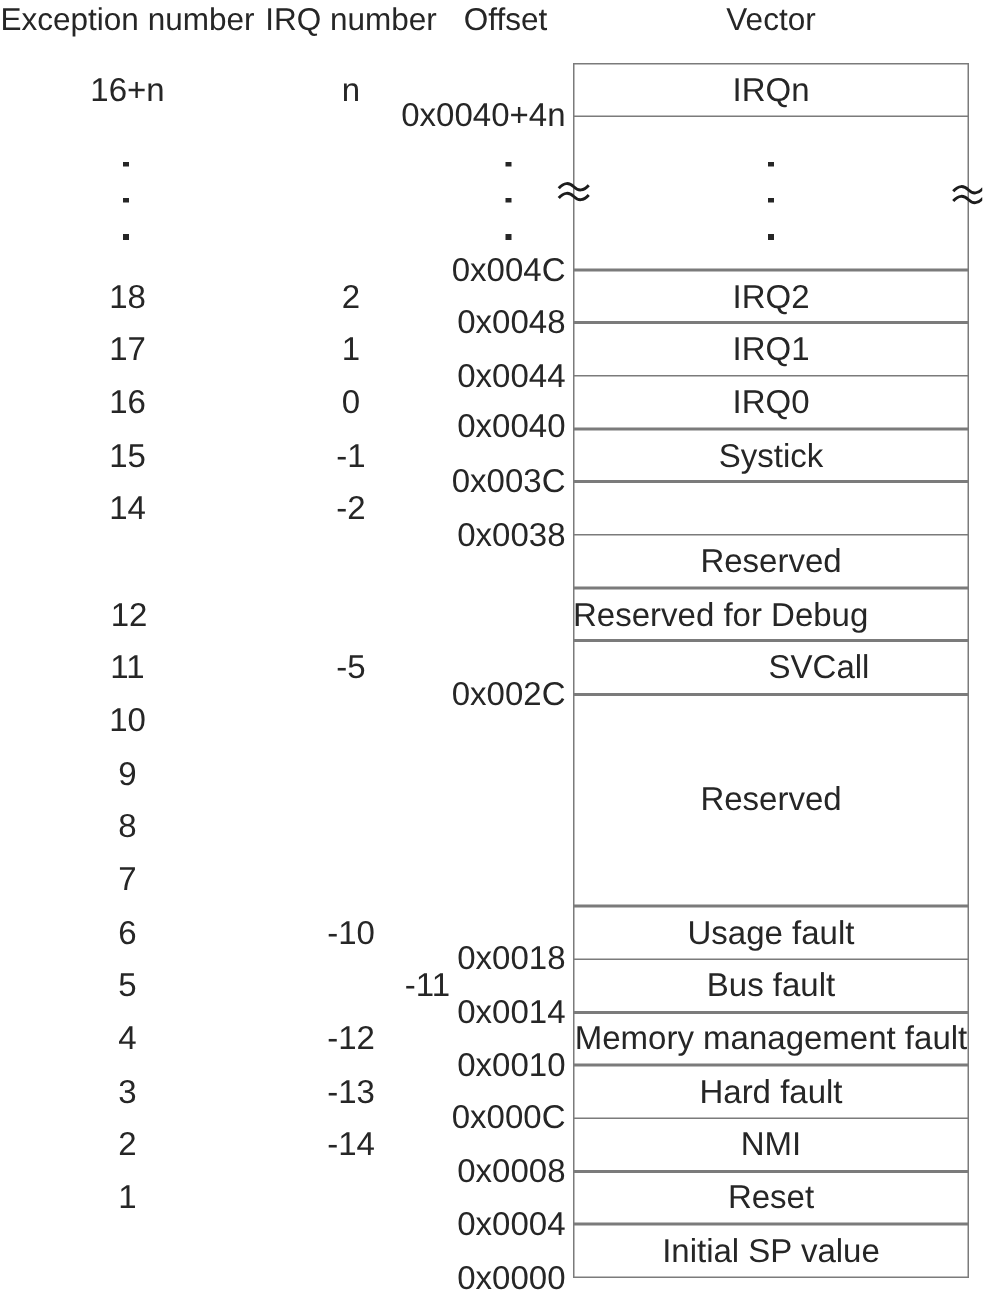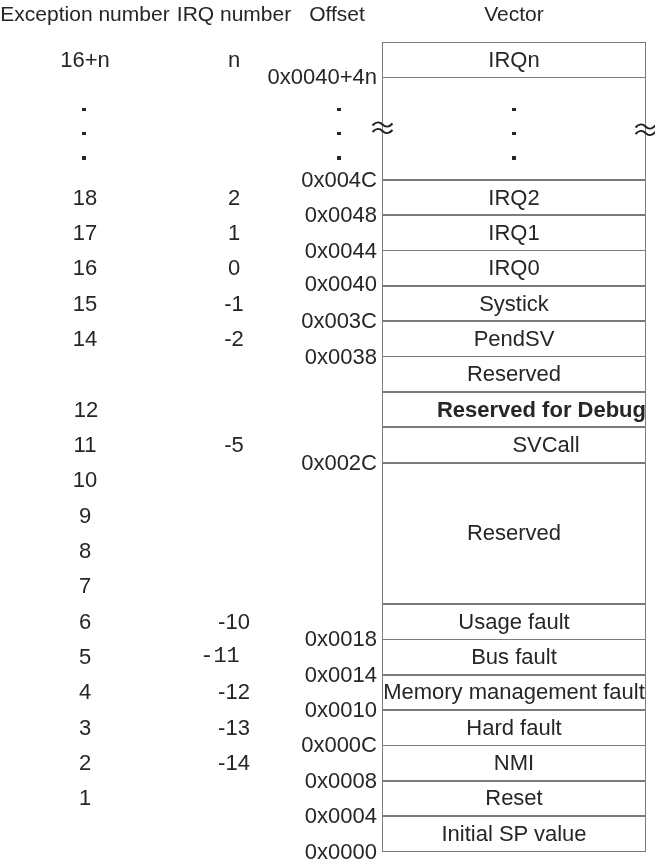--- a/index.html
+++ b/index.html
@@ -77,49 +77,48 @@
     <div class="lbl" style="left: 382px; width: 264px; top: 255.24px; text-align: center;">IRQ0</div>
     <div class="lbl" style="left: 25px; width: 120px; top: 255.24px; text-align: center;">16</div>
     <div class="lbl" style="left: 174px; width: 120px; top: 255.24px; text-align: center;">0</div>
     <div class="lbl" style="left: 217px; width: 160px; top: 271px; text-align: right;">0x0040</div>
     <div class="hline" style="left: 382px; top: 285.065px; width: 264px; background: rgb(123, 123, 123);"></div>
     <div class="lbl" style="left: 382px; width: 264px; top: 290.59px; text-align: center;">Systick</div>
     <div class="lbl" style="left: 25px; width: 120px; top: 290.59px; text-align: center;">15</div>
     <div class="lbl" style="left: 174px; width: 120px; top: 290.59px; text-align: center;">-1</div>
     <div class="lbl" style="left: 217px; width: 160px; top: 308.265px; text-align: right;">0x003C</div>
     <div class="hline" style="left: 382px; top: 320.415px; width: 264px; background: rgb(123, 123, 123);"></div>
-    <div class="lbl" style="left: 382px; width: 264px; top: 325.94px; text-align: center;">PendSV</div>
     <div class="lbl" style="left: 25px; width: 120px; top: 325.94px; text-align: center;">14</div>
     <div class="lbl" style="left: 174px; width: 120px; top: 325.94px; text-align: center;">-2</div>
     <div class="lbl" style="left: 217px; width: 160px; top: 343.615px; text-align: right;">0x0038</div>
     <div class="hline" style="left: 382px; top: 355.765px; width: 264px; background: rgb(123, 123, 123);"></div>
     <div class="lbl" style="left: 382px; width: 264px; top: 361.29px; text-align: center;">Reserved</div>
     <div class="hline" style="left: 382px; top: 391.115px; width: 264px; background: rgb(123, 123, 123);"></div>
-    <div class="lbl" style="left: 382px; width: 264px; top: 396.64px; text-align: right; font-weight: bold;">Reserved for Debug</div>
+    <div class="lbl" style="left: 382px; width: 264px; top: 396.64px; text-align: left;">Reserved for Debug</div>
     <div class="lbl" style="left: 26px; width: 120px; top: 396.64px; text-align: center;">12</div>
     <div class="hline" style="left: 382px; top: 426.465px; width: 264px; background: rgb(123, 123, 123);"></div>
     <div class="lbl" style="left: 382px; width: 264px; top: 431.99px; text-align: center; margin-left: 32px;">SVCall</div>
     <div class="lbl" style="left: 25px; width: 120px; top: 431.99px; text-align: center;">11</div>
     <div class="lbl" style="left: 174px; width: 120px; top: 431.99px; text-align: center;">-5</div>
     <div class="lbl" style="left: 217px; width: 160px; top: 449.665px; text-align: right;">0x002C</div>
     <div class="hline" style="left: 382px; top: 461.815px; width: 264px; background: rgb(123, 123, 123);"></div>
     <div class="lbl" style="left: 382px; width: 264px; top: 520.365px; text-align: center;">Reserved</div>
     <div class="lbl" style="left: 25px; width: 120px; top: 467.34px; text-align: center;">10</div>
     <div class="lbl" style="left: 25px; width: 120px; top: 502.69px; text-align: center;">9</div>
     <div class="lbl" style="left: 25px; width: 120px; top: 538.04px; text-align: center;">8</div>
     <div class="lbl" style="left: 25px; width: 120px; top: 573.39px; text-align: center;">7</div>
     <div class="hline" style="left: 382px; top: 603.215px; width: 264px; background: rgb(123, 123, 123);"></div>
     <div class="lbl" style="left: 382px; width: 264px; top: 608.74px; text-align: center;">Usage fault</div>
     <div class="lbl" style="left: 25px; width: 120px; top: 608.74px; text-align: center;">6</div>
     <div class="lbl" style="left: 174px; width: 120px; top: 608.74px; text-align: center;">-10</div>
     <div class="lbl" style="left: 217px; width: 160px; top: 626.415px; text-align: right;">0x0018</div>
     <div class="hline" style="left: 382px; top: 638.565px; width: 264px; background: rgb(123, 123, 123);"></div>
     <div class="lbl" style="left: 382px; width: 264px; top: 644.09px; text-align: center;">Bus fault</div>
     <div class="lbl" style="left: 25px; width: 120px; top: 644.09px; text-align: center;">5</div>
-    <div class="lbl" style="left: 160px; width: 120px; top: 644.09px; text-align: center; font-family: Liberation Mono, monospace;">-11</div>
+    <div class="lbl" style="left: 180px; width: 120px; top: 644.09px; text-align: right;">-11</div>
     <div class="lbl" style="left: 217px; width: 160px; top: 661.765px; text-align: right;">0x0014</div>
     <div class="hline" style="left: 382px; top: 673.915px; width: 264px; background: rgb(123, 123, 123);"></div>
     <div class="lbl" style="left: 382px; width: 264px; top: 679.44px; text-align: center;">Memory management fault</div>
     <div class="lbl" style="left: 25px; width: 120px; top: 679.44px; text-align: center;">4</div>
     <div class="lbl" style="left: 174px; width: 120px; top: 679.44px; text-align: center;">-12</div>
     <div class="lbl" style="left: 217px; width: 160px; top: 697.115px; text-align: right;">0x0010</div>
     <div class="hline" style="left: 382px; top: 709.265px; width: 264px; background: rgb(123, 123, 123);"></div>
     <div class="lbl" style="left: 382px; width: 264px; top: 714.79px; text-align: center;">Hard fault</div>
     <div class="lbl" style="left: 25px; width: 120px; top: 714.79px; text-align: center;">3</div>
     <div class="lbl" style="left: 174px; width: 120px; top: 714.79px; text-align: center;">-13</div>

